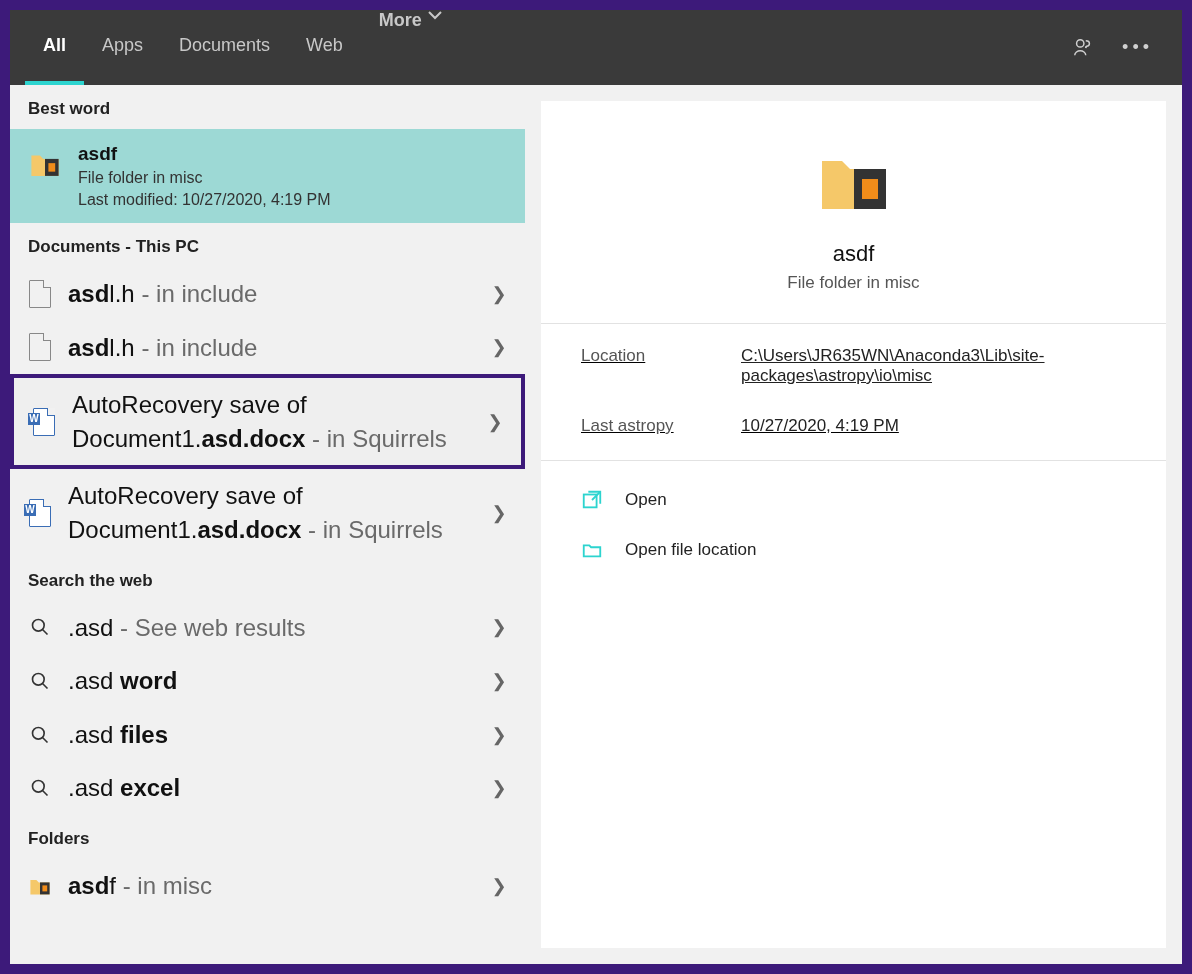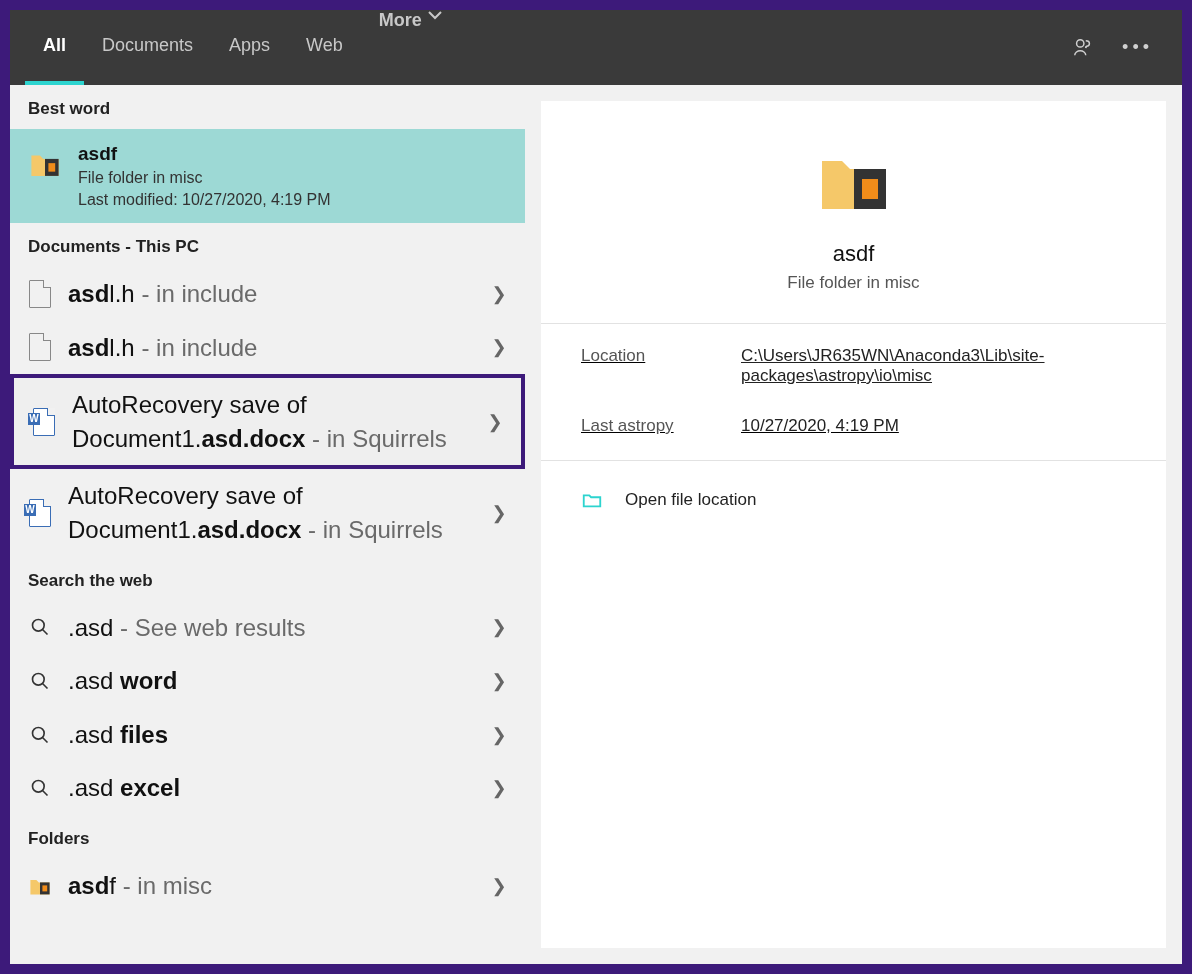--- a/index.html
+++ b/index.html
@@ -48,22 +48,22 @@
   strong{font-weight:700;}
 </style>
 </head>
 <body>
 
 <div class="window">
 
   <div class="top-bar">
     <div class="tabs">
       <div class="tab active">All</div>
+      <div class="tab">Apps</div>
       <div class="tab">Documents</div>
-      <div class="tab">Apps</div>
       <div class="tab">Web</div>
       <div class="tab tab-more">
         <span>More</span>
         <svg width="14" height="10" viewBox="0 0 14 10">
             <path d="M1 2 L7 8 L13 2" stroke="#c8c8c8" stroke-width="2" fill="none"></path>
           </svg>
       </div>
     </div>
     <div class="top-actions">
       <svg class="top-icon" viewBox="0 0 24 24" fill="none" stroke="#d0d0d0" stroke-width="1.6">
@@ -207,20 +207,28 @@
           <div class="meta-val link">C:\Users\JR635WN\Anaconda3\Lib\site-packages\astropy\io\misc</div>
         </div>
         <div class="meta-row" style="padding-bottom:24px;">
           <div class="meta-label">Last astropy</div>
           <div class="meta-val">10/27/2020, 4:19 PM</div>
         </div>
         <div class="divider"></div>
         <div style="height:14px"></div>
         <div class="action-row">
           <svg class="action-ico" viewBox="0 0 24 24" fill="none" stroke-width="2">
+              <rect x="3" y="6" width="14" height="14"></rect>
+              <path d="M8 3 H21 V16"></path>
+              <path d="M12 12 L21 3"></path>
+            </svg>
+          <span>Open</span>
+        </div>
+        <div class="action-row">
+          <svg class="action-ico" viewBox="0 0 24 24" fill="none" stroke-width="2">
               <path d="M3 7 L9 7 L11 9 L21 9 L21 19 L3 19 Z"></path>
             </svg>
           <span>Open file location</span>
         </div>
       </div>
     </div>
   </div>
 
 </div>
 

